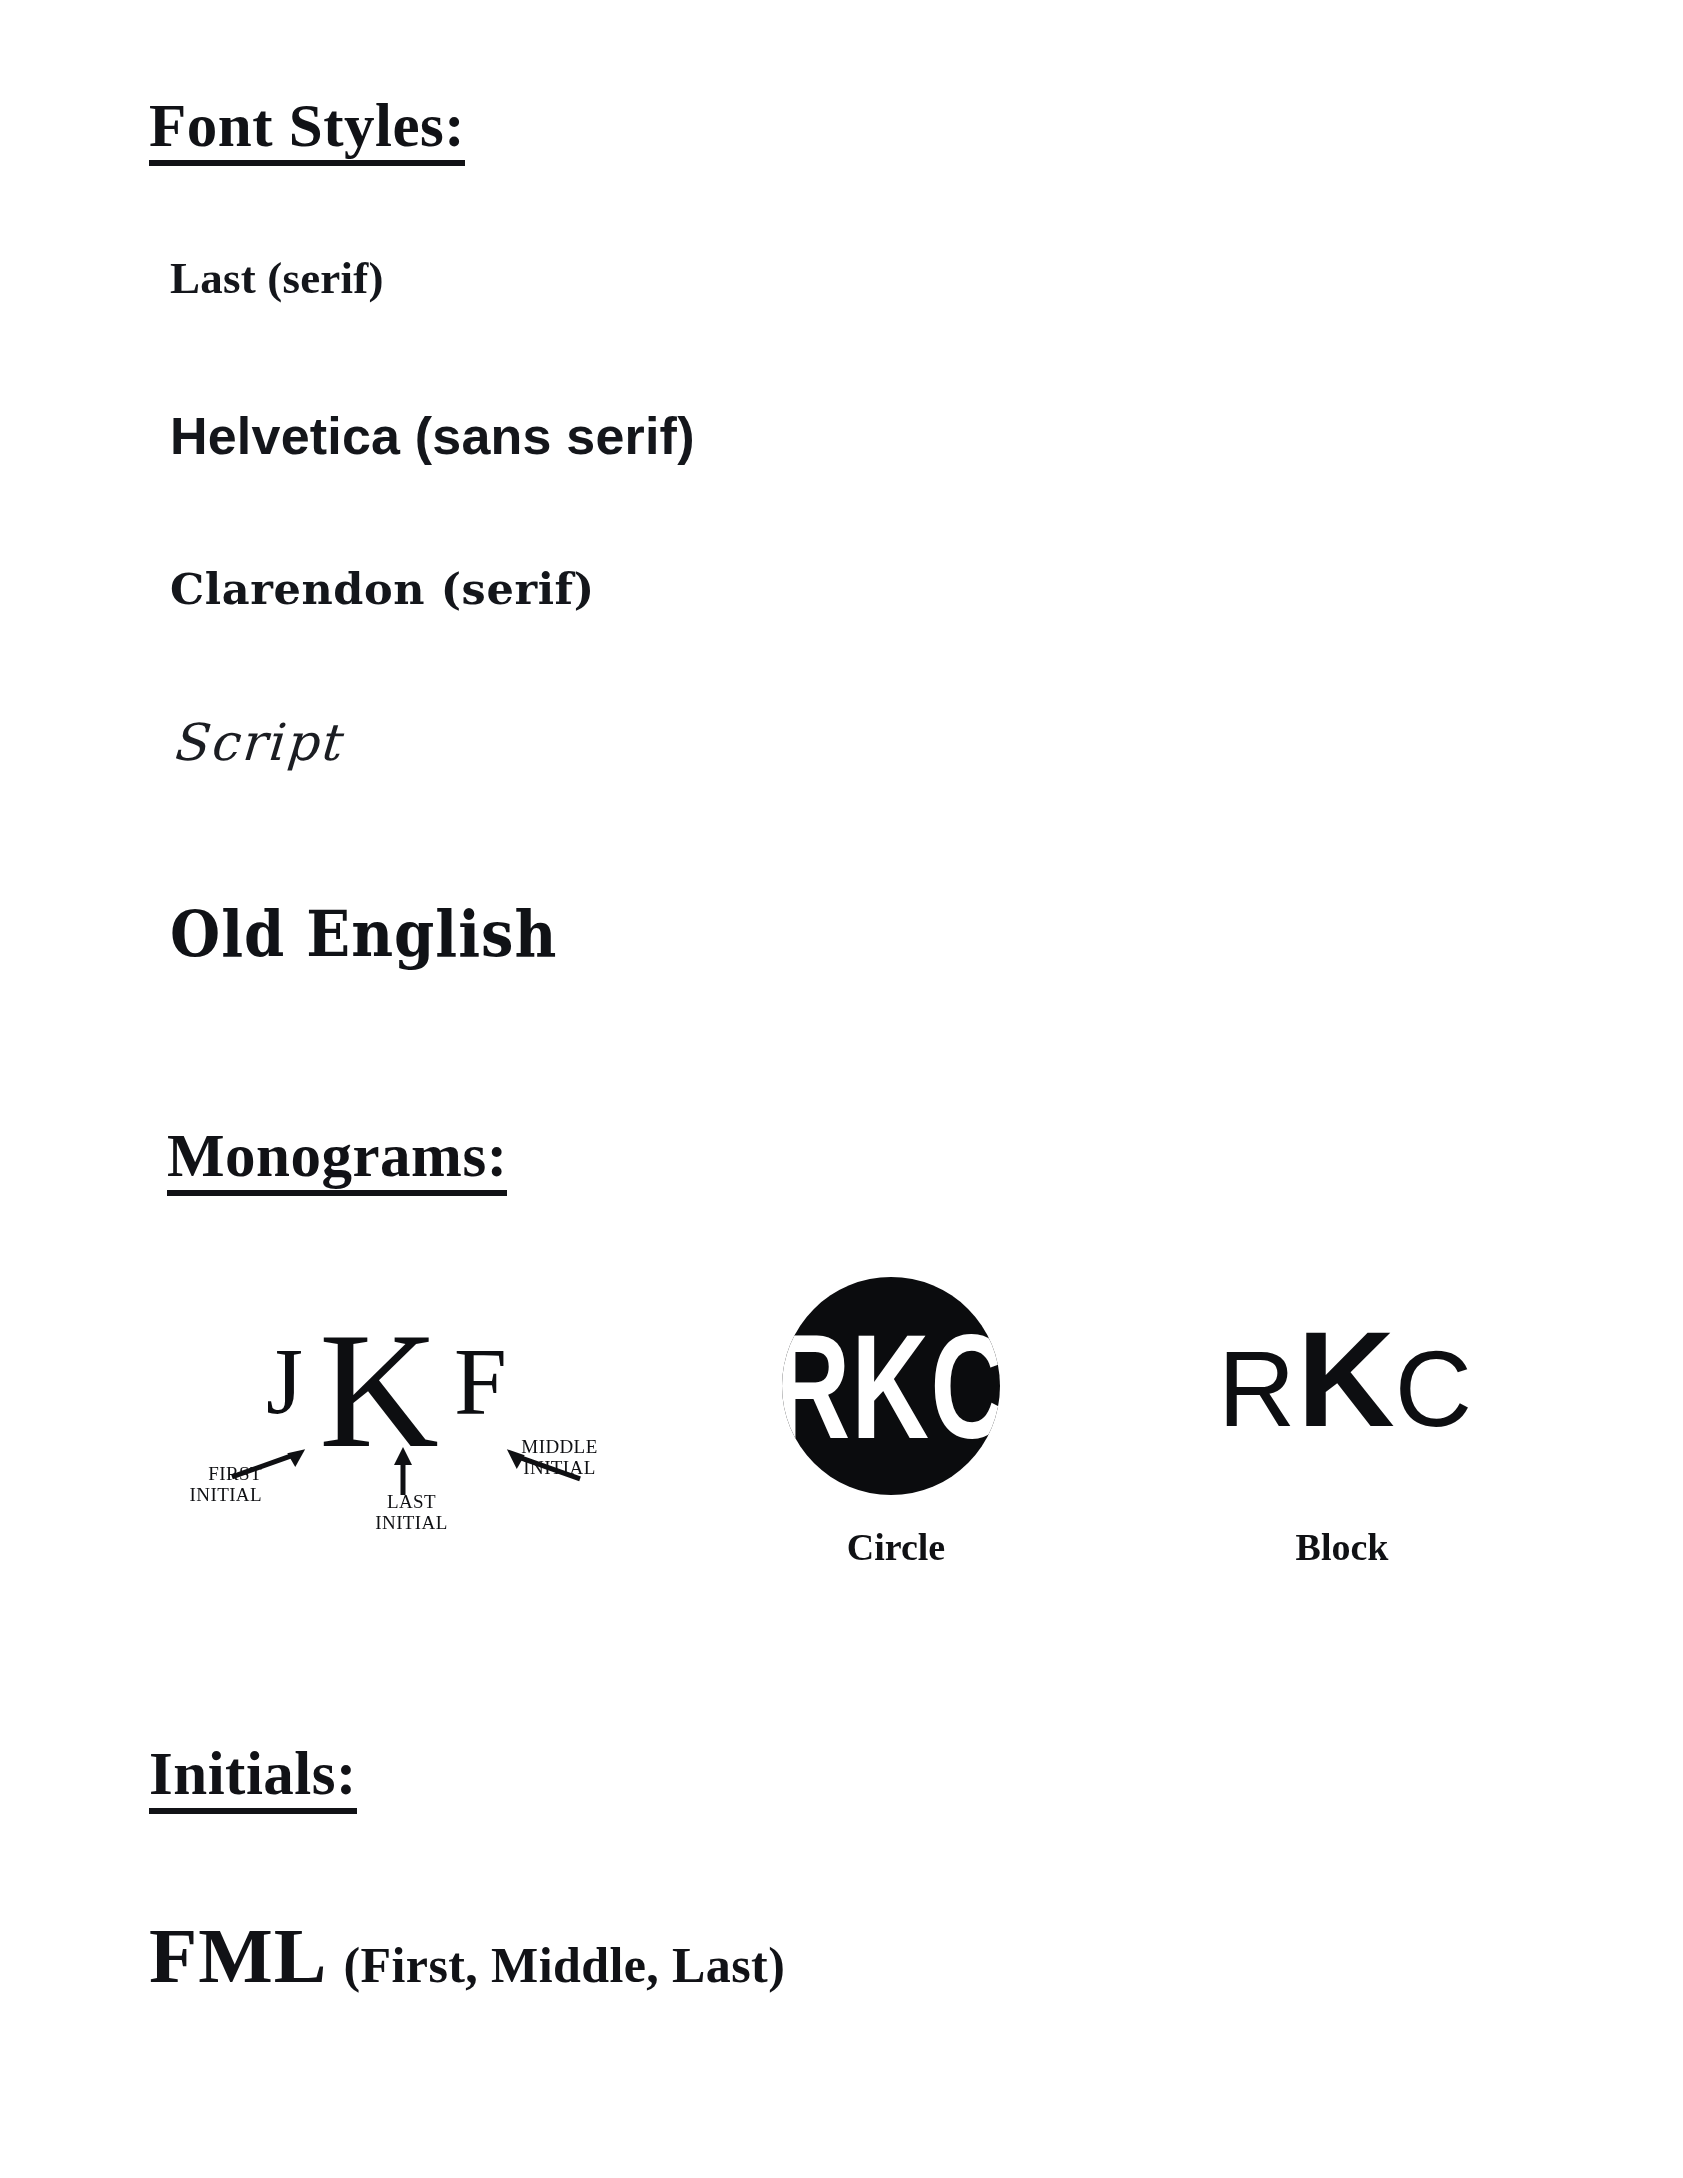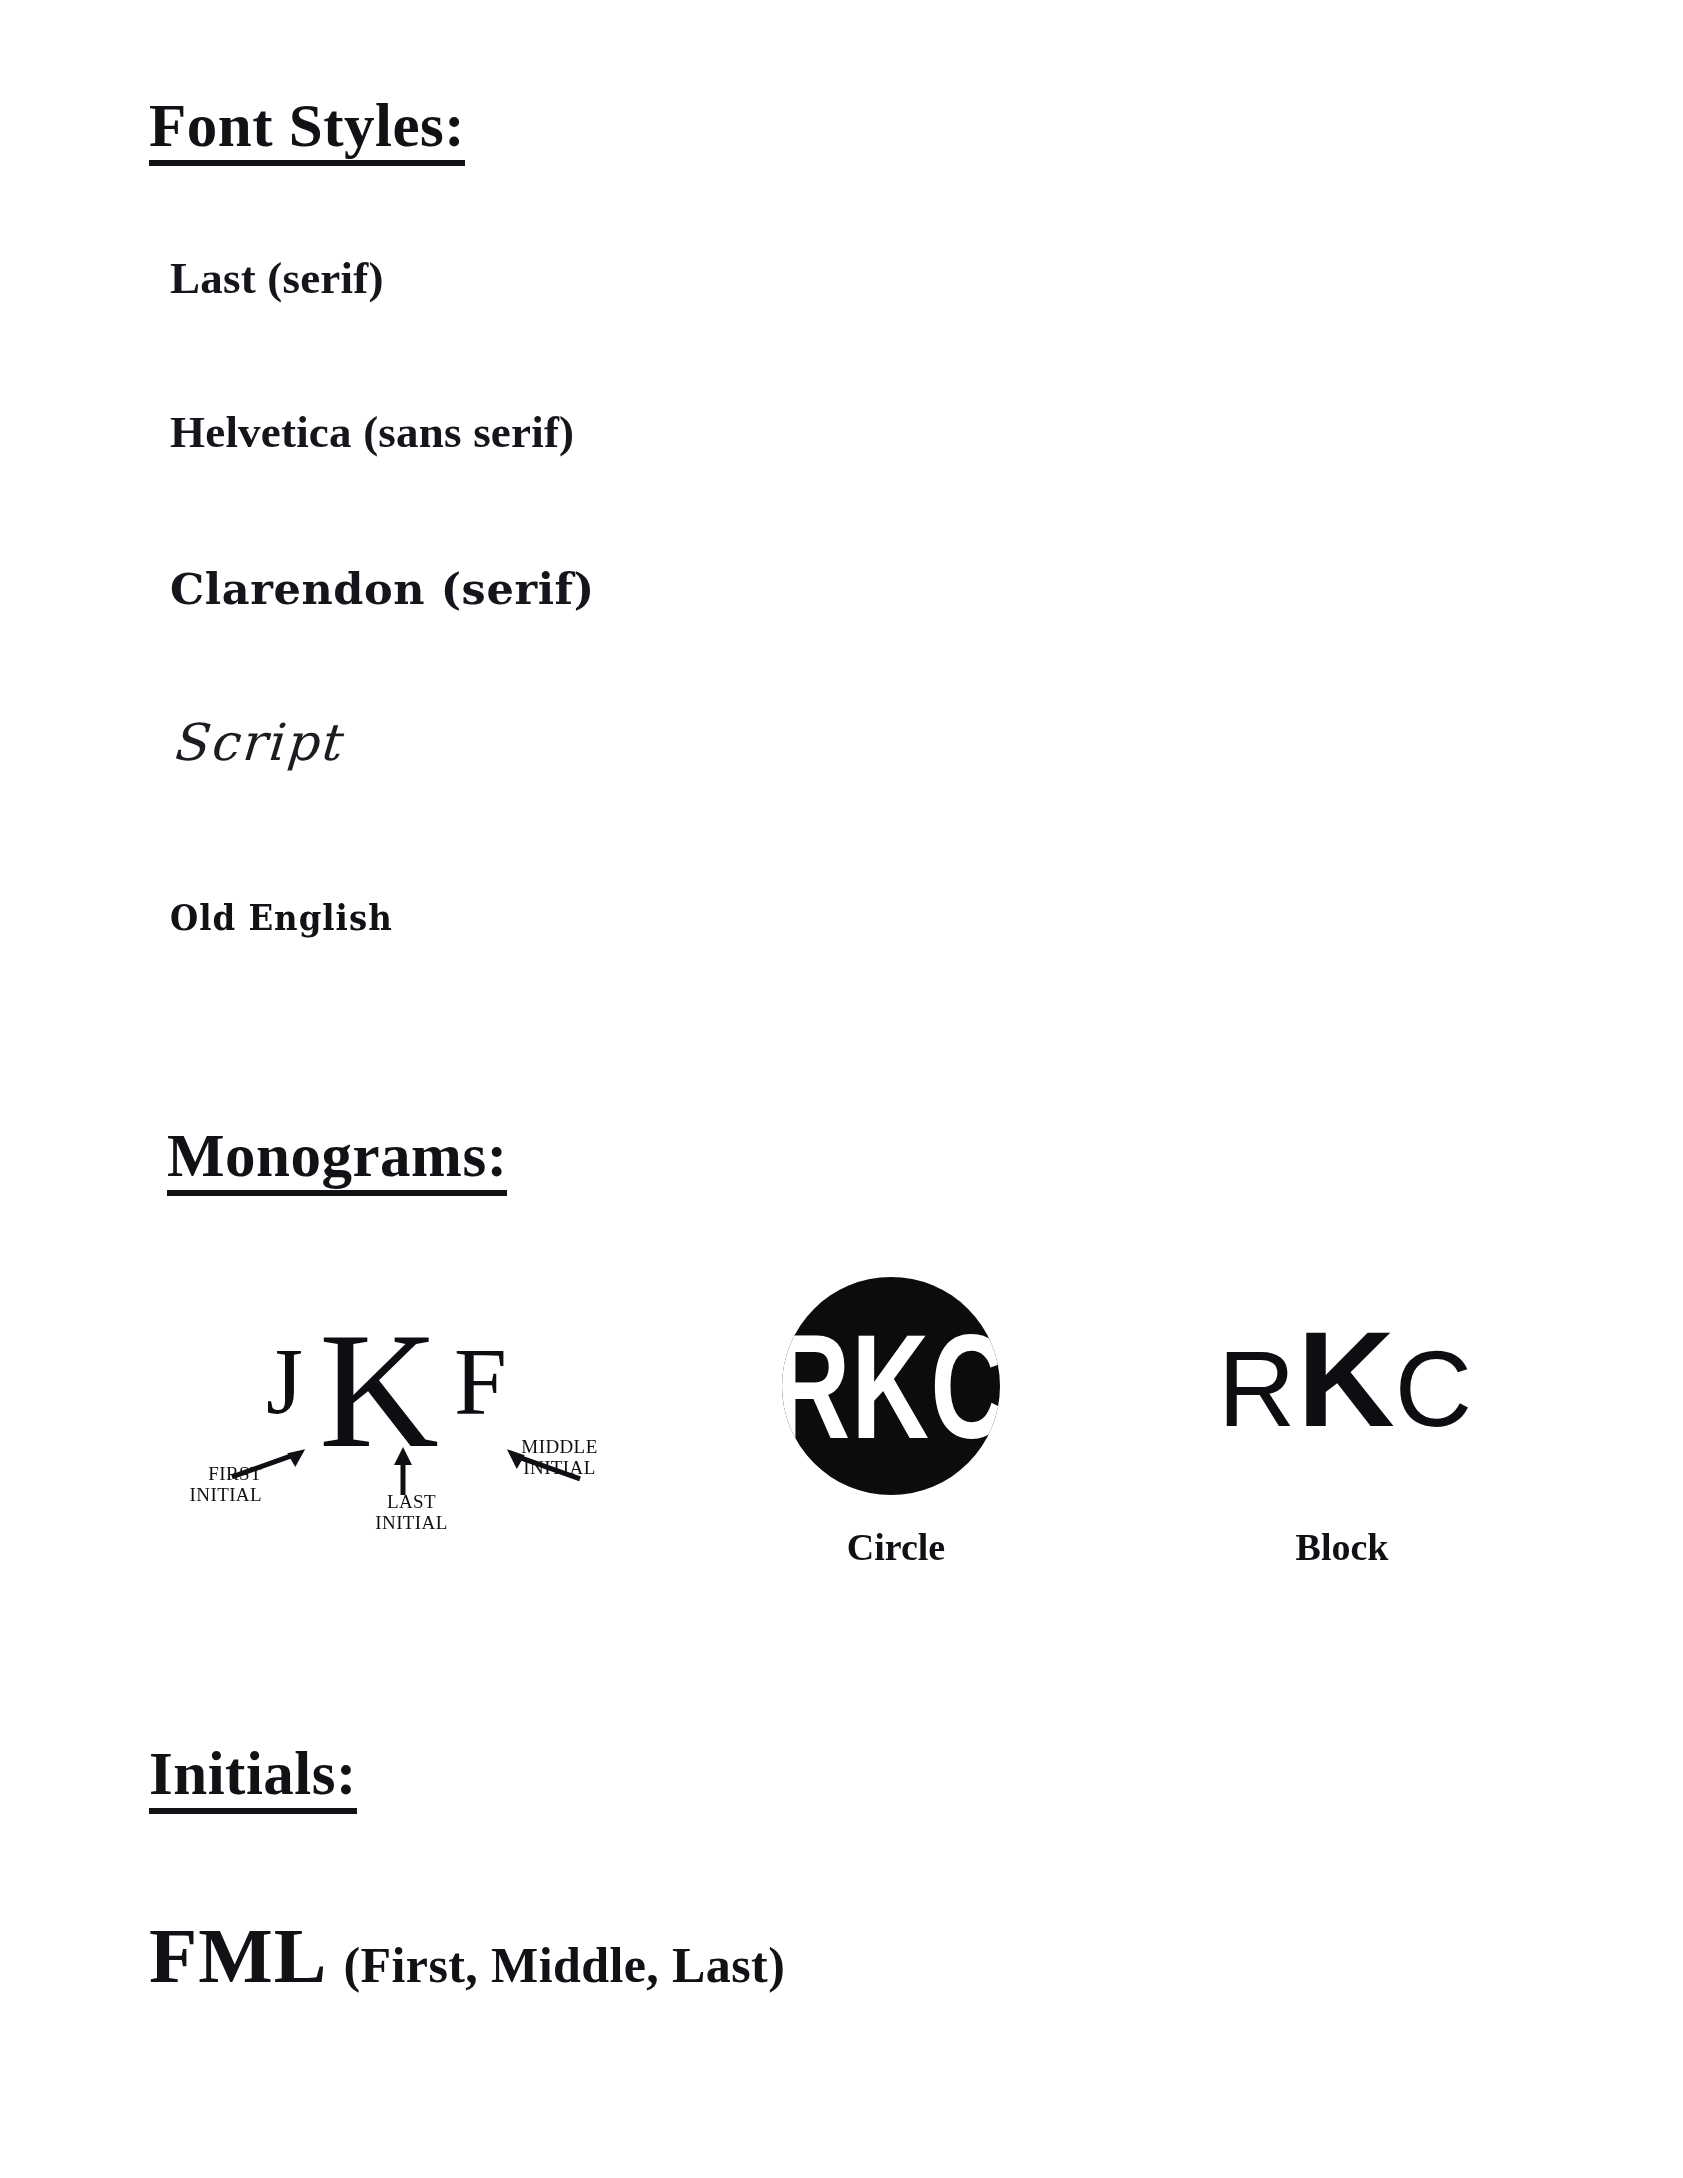--- a/index.html
+++ b/index.html
@@ -41,23 +41,23 @@
     color: #14161b;
     white-space: nowrap;
   }
   .fs-roman {
     font-family: "Liberation Serif", serif;
     font-weight: bold;
     font-size: 45px;
     letter-spacing: 0.2px;
   }
   .fs-helvetica {
-    font-family: Liberation Serif, serif;
-    font-weight: bold;
-    font-size: 45px;
+    font-family: Liberation Sans, sans-serif;
+    font-weight: bold;
+    font-size: 52px;
     letter-spacing: 0.2px;
   }
   .fs-clarendon {
     font-family: "DejaVu Serif", serif;
     font-weight: bold;
     font-size: 43px;
     letter-spacing: 0.6px;
   }
   .fs-script {
     font-family: "DejaVu Serif", serif;
@@ -65,21 +65,21 @@
     font-weight: normal;
     font-size: 51px;
     letter-spacing: 2px;
     transform: skewX(-6deg);
     transform-origin: left center;
     color: #1b1d22;
   }
   .fs-oldenglish {
     font-family: "DejaVu Serif", serif;
     font-weight: bold;
-    font-size: 36px;
+    font-size: 64px;
     letter-spacing: 1px;
     font-stretch: condensed;
     color: #101216;
   }
 
   
   .mono-stack {
     position: absolute;
     left: 248px;
     top: 1307px;

